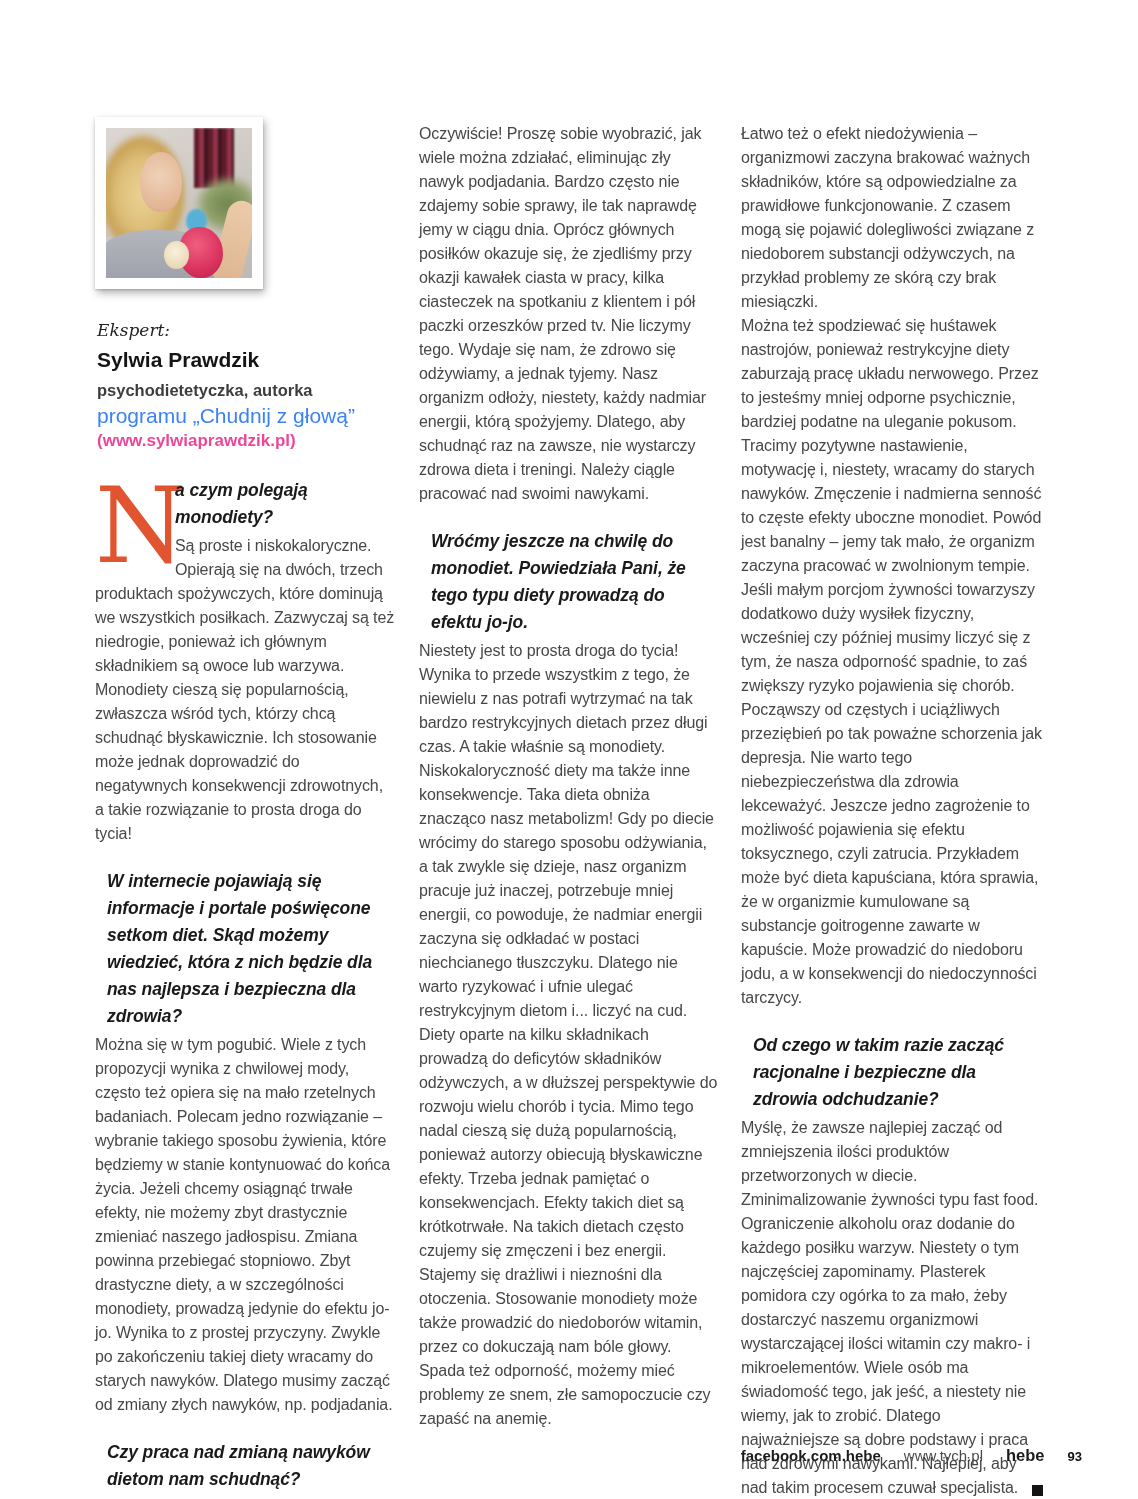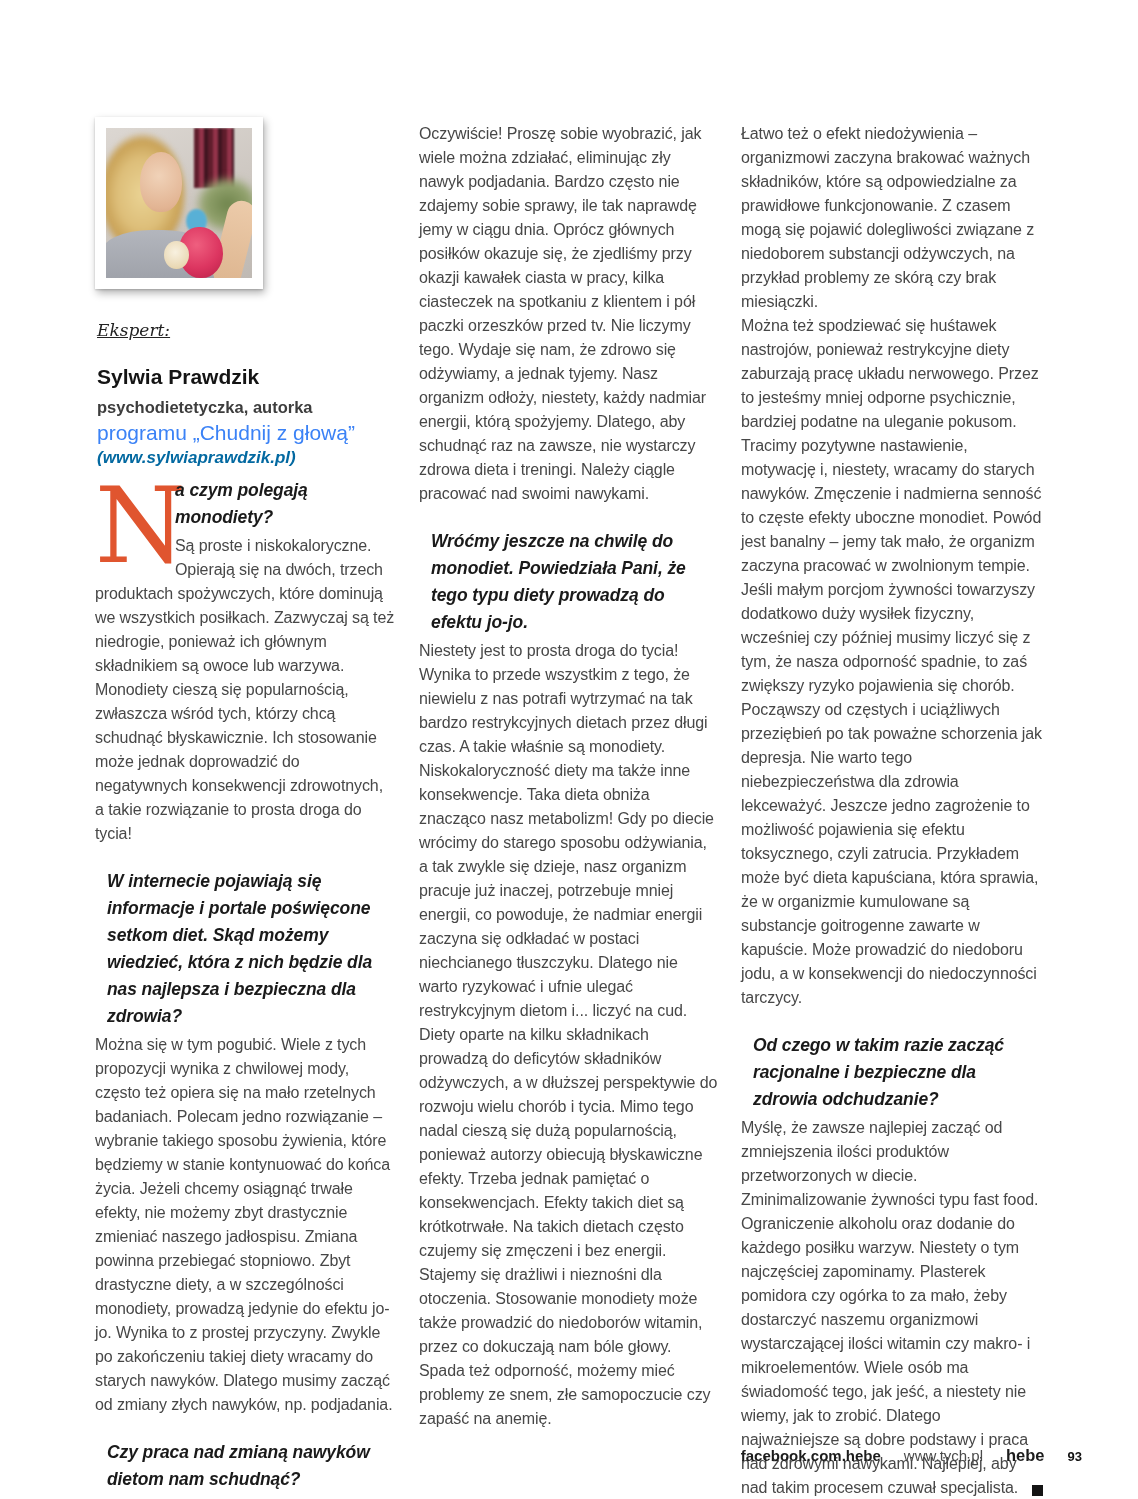--- a/index.html
+++ b/index.html
@@ -32,25 +32,25 @@
   .ph-arm{right:2%;bottom:-6%;width:20%;height:58%;border-radius:20px;
     transform:rotate(14deg);background:linear-gradient(#eccbaa,#ddb58f);}
   .ph-blue{right:31%;bottom:30%;width:14%;height:16%;border-radius:50%;
     background:#58b0d6;filter:blur(1px);}
   .ph-bag{right:20%;bottom:0%;width:30%;height:34%;border-radius:46% 54% 50% 50%;
     background:radial-gradient(circle at 40% 35%,#ef5f7f 0%,#dc3560 55%,#b81f47 100%);}
   .ph-cookie{left:40%;bottom:6%;width:17%;height:19%;border-radius:50%;
     background:radial-gradient(circle at 45% 40%,#f8f1e0 0%,#e9d8b4 70%,#d9c193 100%);}
   
   .caption{position:absolute;left:97px;top:320px;width:300px;color:#2e2e2e;}
-  .expert-label{font:italic 17px/20px "DejaVu Serif",serif;color:#222;margin-bottom:26px;text-decoration:underline;}
+  .expert-label{font:italic 17px/20px "DejaVu Serif",serif;color:#222;margin-bottom:9px;}
   .expert-name{font-weight:bold;font-size:21px;line-height:22px;color:#141414;margin-bottom:7px;}
   .expert-role{font-size:16.5px;line-height:25px;color:#3d3d3d;font-weight:bold;}
   .expert-program{font-size:21px;line-height:25px;color:#3b82f6;}
-  .expert-site{font-weight:bold;font-size:17px;line-height:26px;color:#0369a1;font-style:italic;}
+  .expert-site{font-weight:bold;font-size:17px;line-height:26px;color:#ec4899;}
   
   .col{position:absolute;top:122px;}
   #col1{left:95px;top:477px;width:301px;}
   #col2{left:419px;width:300px;}
   #col3{left:741px;width:302px;}
   .body-text{font-size:16px;line-height:24px;color:#474747;letter-spacing:-0.1px;margin:0;}
   .q-heading{font-style:italic;font-weight:bold;font-size:17.5px;line-height:27px;
     color:#1a1a1a;letter-spacing:-0.1px;margin:22px 0 3px 12px;}
   .q-heading.first{margin-top:0;}
   .drop-cap{

